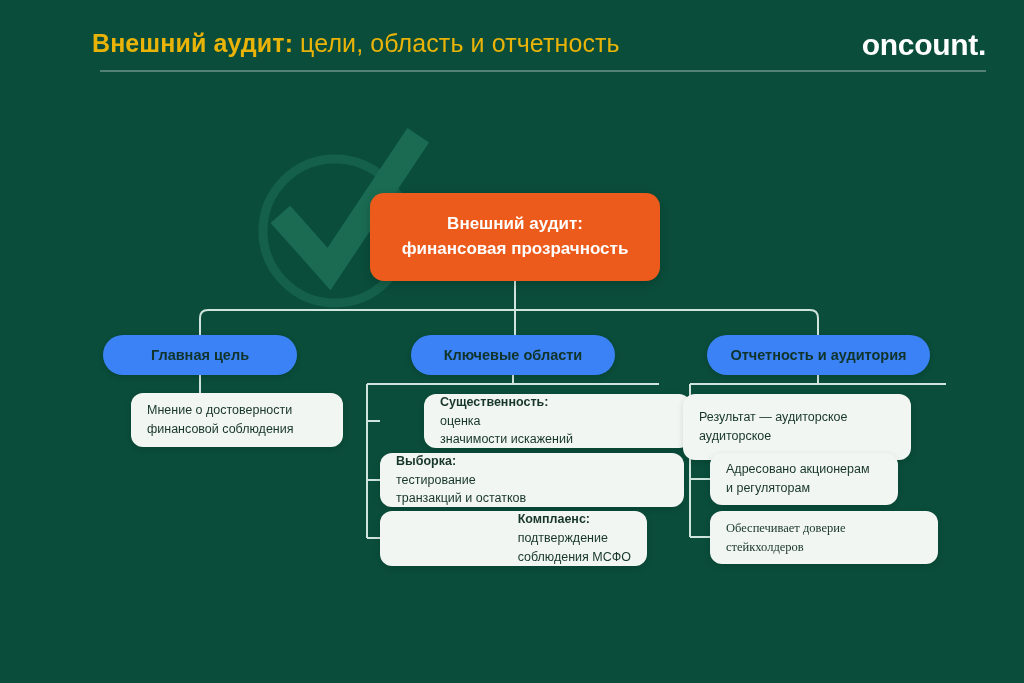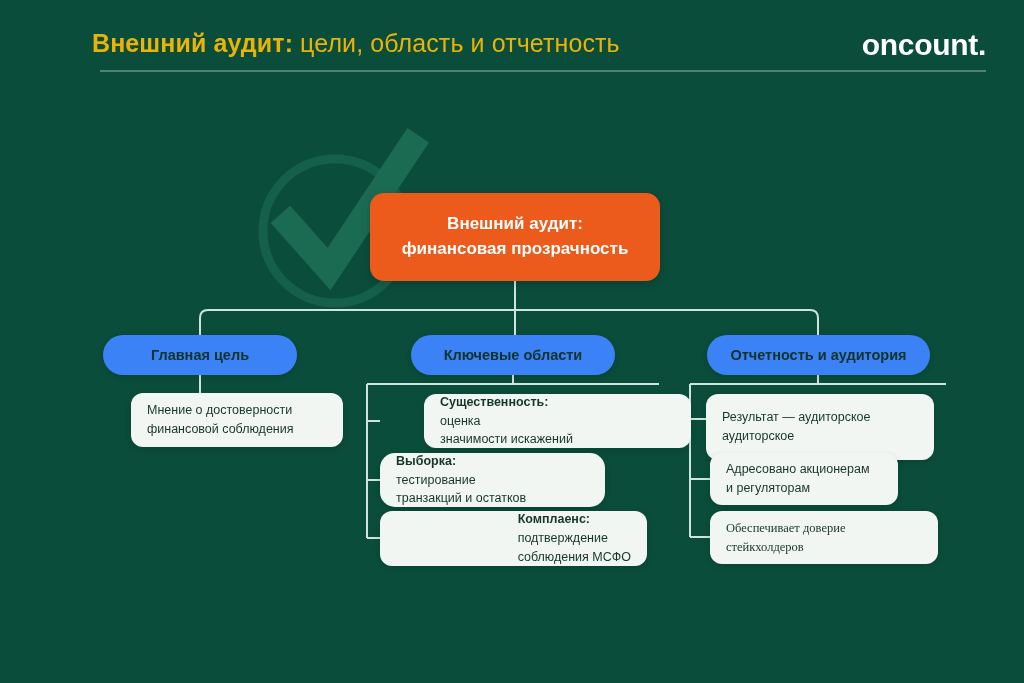--- a/index.html
+++ b/index.html
@@ -137,26 +137,26 @@
   .card span { display: block; }
   .card b { font-weight: 700; }
 
   
   #head-1 { left: 103px; top: 335px; width: 194px; }
   #card-1-1 { left: 103px; top: 393px; width: 212px; height: 54px; margin-left: 28px; }
 
   
   #head-2 { left: 411px; top: 335px; width: 204px; }
   #card-2-1 { left: 380px; top: 394px; width: 267px; height: 54px; margin-left: 44px; }
-  #card-2-2 { left: 380px; top: 453px; width: 225px; height: 54px; border-radius: 15px; }
+  #card-2-2 { left: 380px; top: 453px; width: 304px; height: 54px; }
   #card-2-3 { left: 380px; top: 511px; width: 267px; height: 55px; justify-content: flex-end; }
 
   
   #head-3 { left: 707px; top: 335px; width: 223px; }
-  #card-3-1 { left: 706px; top: 394px; width: 228px; height: 66px; }
+  #card-3-1 { left: 683px; top: 394px; width: 228px; height: 66px; }
   #card-3-2 { left: 710px; top: 453px; width: 188px; height: 52px; }
   #card-3-3 { left: 710px; top: 511px; width: 228px; height: 53px; font-family: Liberation Serif, serif; }
 </style>
 </head>
 <body>
 
 <div class="slide">
 
   <div class="watermark">
     <svg width="196" height="186" viewBox="0 0 196 186" fill="none">

